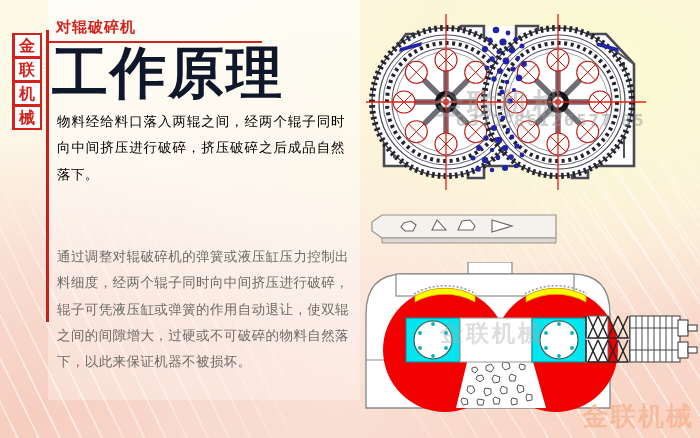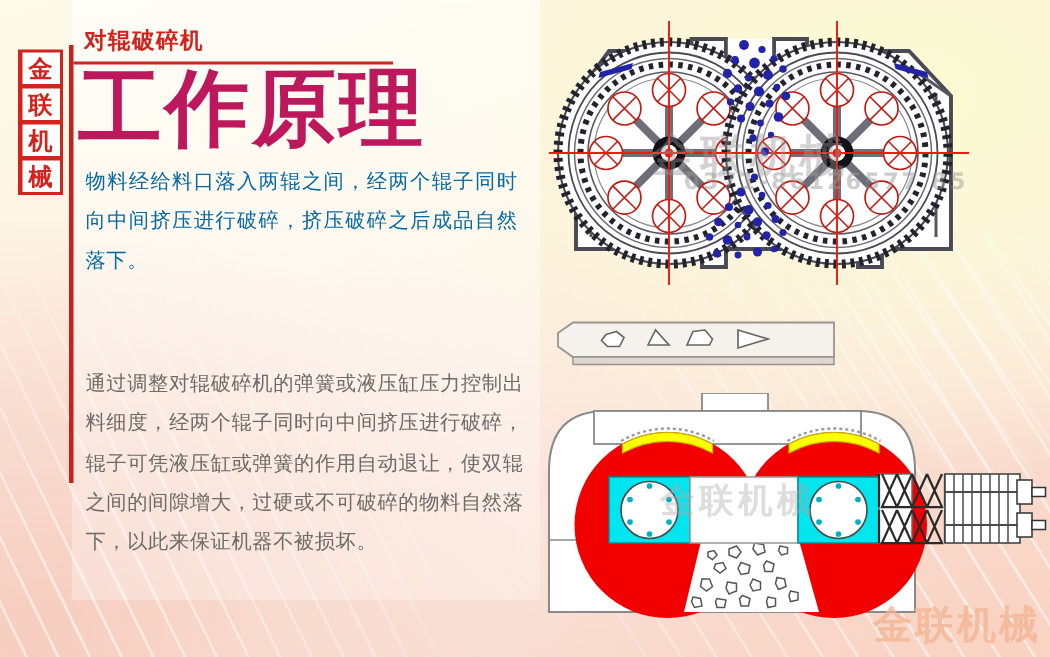--- a/index.html
+++ b/index.html
@@ -89,30 +89,30 @@
     letter-spacing:1px; white-space:nowrap;
     font-family:"DejaVu Sans","Liberation Sans",sans-serif;
   }
   #subtitle-rule{
     position:absolute; left:49px; top:41px; width:213px; height:2px; background:#d2231e;
   }
 
   
   #main-title{
     position:absolute; left:52px; top:44px;
-    font-size:56px; font-weight:bold; color:#be185d;
+    font-size:56px; font-weight:bold; color:#0f172a;
     letter-spacing:2px; line-height:1.02; white-space:nowrap;
     font-family:"DejaVu Sans","Liberation Sans",sans-serif;
   }
 
   
   .para{
     position:absolute; left:57px; width:288px;
     font-size:13.5px; line-height:1.95;
-    color:#0369a1; letter-spacing:.4px;
+    color:#000000; letter-spacing:.4px;
     font-family:"DejaVu Sans","Liberation Sans",sans-serif;
     text-align:justify;
   }
   #para-1{ top:108px; }
   #para-2{ top:243px; width:292px; color:#6e6b67; }
 
   
   #cutaway{ position:absolute; left:366px; top:6px; width:330px; height:196px; }
   #lower-machine{ position:absolute; left:360px; top:262px; width:340px; height:176px; }
   #feeder{ position:absolute; left:370px; top:212px; width:190px; height:42px; }

